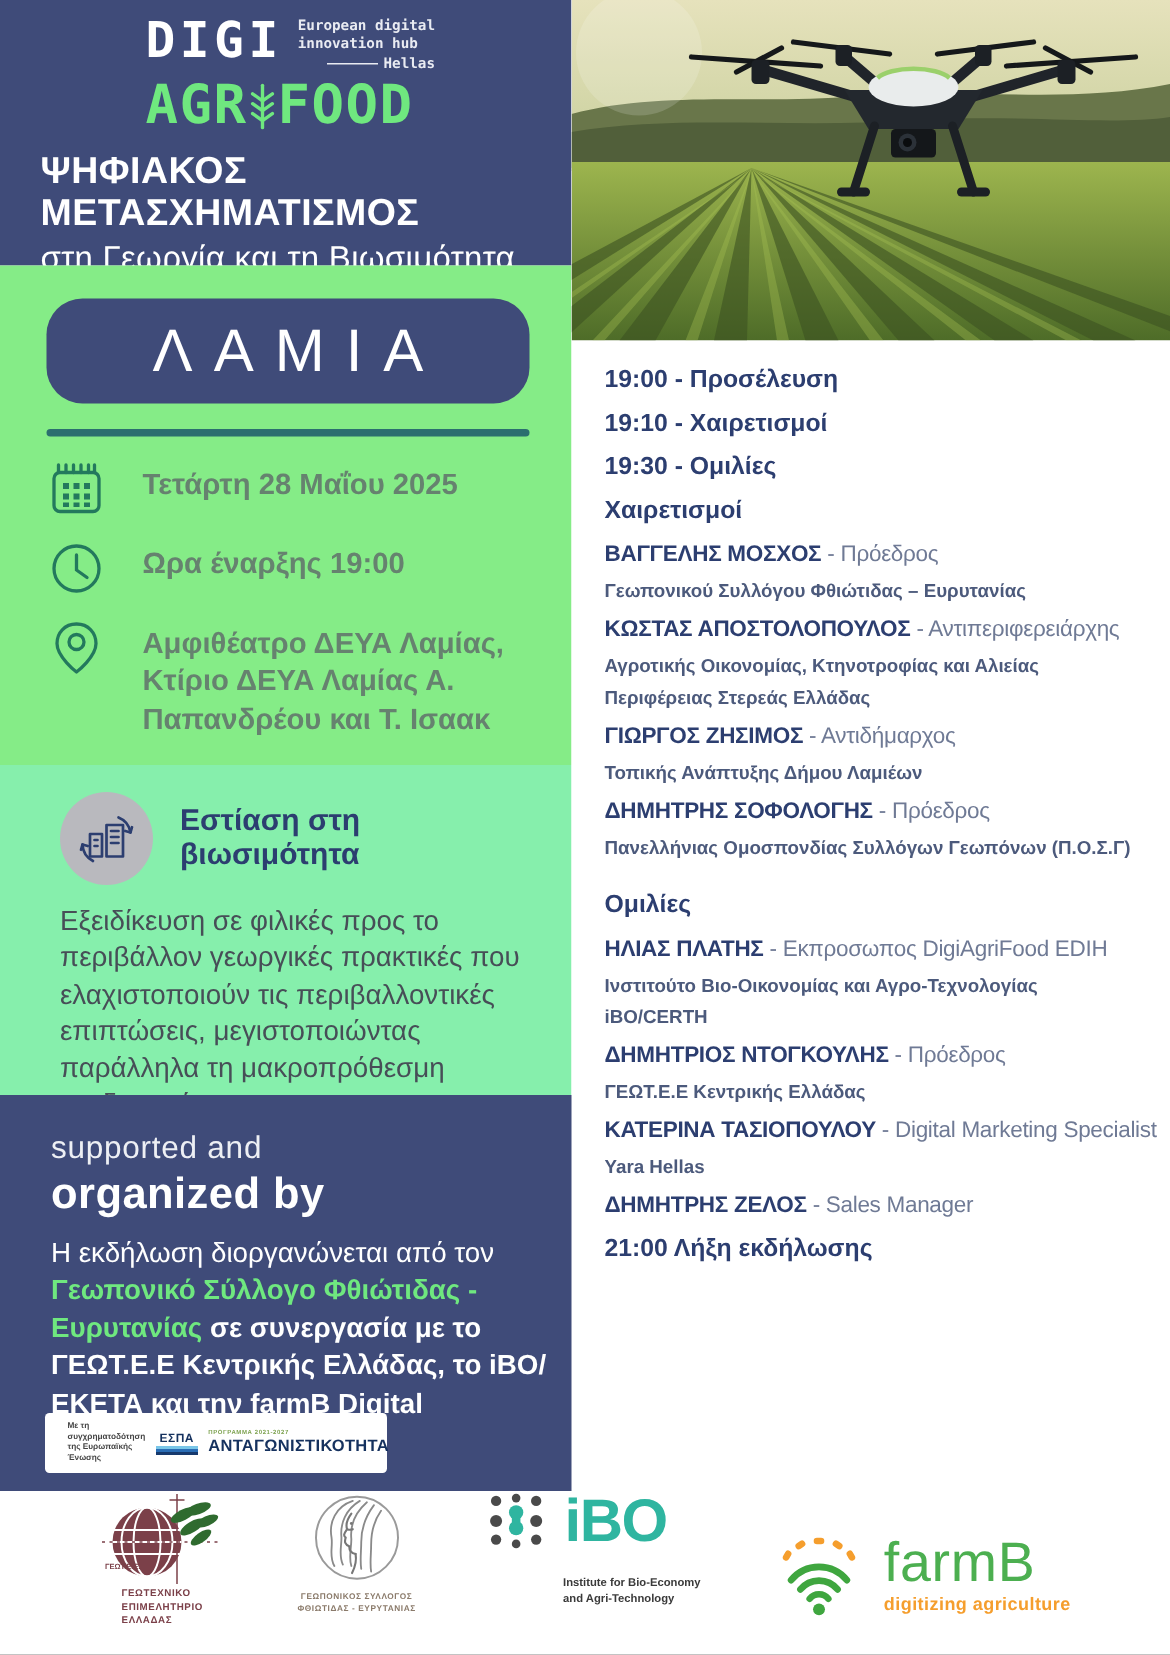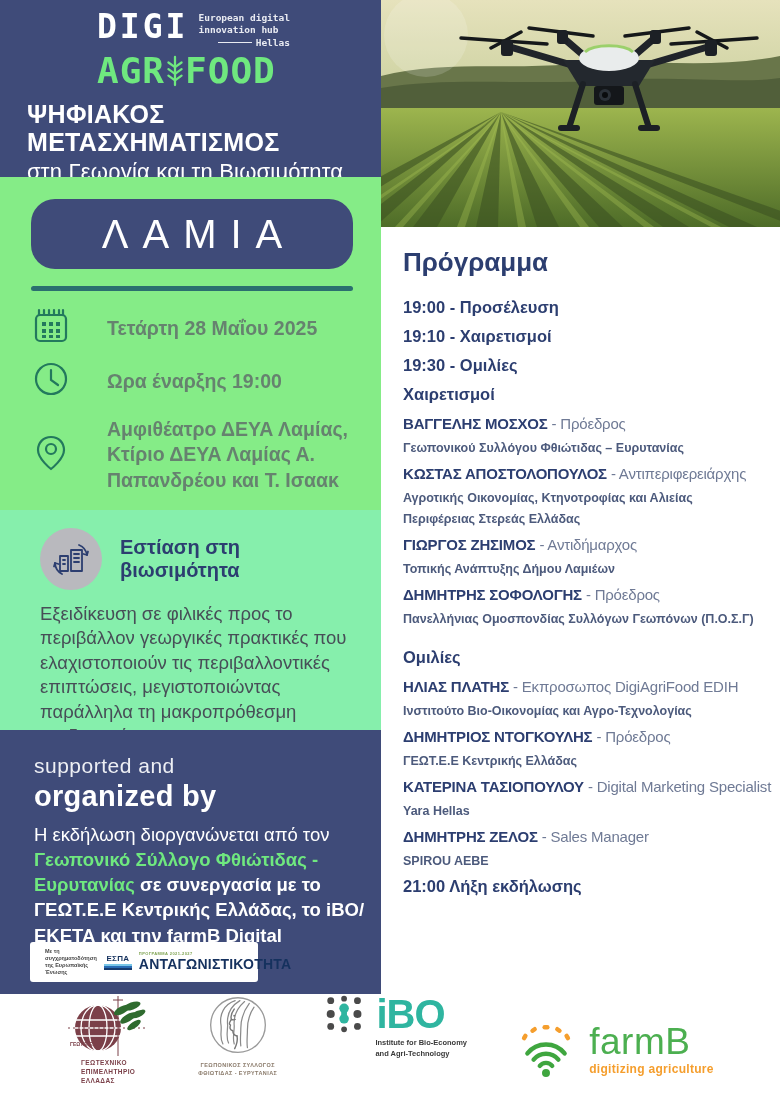--- a/index.html
+++ b/index.html
@@ -22,21 +22,21 @@
             font-weight:700;font-size:36px;color:#6FE87F;letter-spacing:1px;line-height:1;}
   .titles{margin-top:11px;}
   .title-line{font-weight:700;font-size:25px;color:#fff;line-height:1.12;letter-spacing:.3px;}
   .subtitle-line{font-weight:400;font-size:22px;color:#fff;margin-top:3px;letter-spacing:.2px;}
 
   
   .green-panel{height:333px;background:#85EC87;box-sizing:border-box;padding:22px 28px 0 31px;}
   .city-box{height:70px;border-radius:24px;background:#3F4B79;display:flex;align-items:center;justify-content:center;}
   .city{font-size:40px;color:#fff;font-weight:400;letter-spacing:14px;padding-left:14px;}
   .divider{height:5px;background:#2B6F6F;border-radius:3px;margin:17px 0 15px;}
-  .info-row{display:flex;gap:36px;align-items:center;margin-bottom:13px;}
+  .info-row{display:flex;gap:24px;align-items:flex-start;margin-bottom:13px;}
   .info-icon{flex:0 0 40px;}
   .info-text{font-weight:700;font-size:19.5px;color:#66826F;line-height:1.3;padding-top:5px;}
 
   
   .focus-panel{height:220px;background:#86efac;box-sizing:border-box;padding:18px 18px 0 40px;}
   .focus-head{display:flex;align-items:center;gap:18px;}
   .focus-circle{width:62px;height:62px;border-radius:50%;background:#B9B9BE;display:flex;align-items:center;justify-content:center;flex:0 0 62px;}
   .focus-title{font-size:20px;font-weight:700;color:#2C3E70;margin:0;}
   .focus-body{margin:12px 0 0;font-size:18.5px;color:#474E57;line-height:1.32;}
 
@@ -49,41 +49,41 @@
   .org-highlight{color:#6FE87F;}
   .eu-banner{position:absolute;left:30px;bottom:12px;width:228px;height:40px;background:#fff;border-radius:3px;
              display:flex;align-items:center;gap:7px;padding:0 8px;box-sizing:border-box;}
   .eu-funding{font-size:5.5px;color:#444;line-height:1.25;font-weight:600;}
   .espa-block{display:flex;flex-direction:column;align-items:center;gap:1px;}
   .espa-word{font-size:8px;font-weight:800;color:#15315E;letter-spacing:.3px;}
   .espa-stripes{width:28px;height:7px;display:flex;flex-direction:column;}
   .espa-stripes span{display:block;height:2.4px;}
   .comp-block{display:flex;flex-direction:column;align-items:flex-start;line-height:1.15;}
   .comp-top{font-size:4px;color:#7da24f;font-weight:700;letter-spacing:.4px;}
-  .comp-main{font-size:14px;font-weight:800;color:#15315E;letter-spacing:.2px;}
+  .comp-main{font-size:11px;font-weight:800;color:#15315E;letter-spacing:.2px;}
 
   
   .hero{width:399px;height:227px;display:block;}
   .program{box-sizing:border-box;padding:12px 8px 0 22px;}
   .p-heading{font-size:26px;font-weight:700;color:#2C3E70;margin:8px 0 15px;}
   .p-slot,.p-header{font-size:16.5px;font-weight:700;color:#2C3E70;line-height:29px;}
   .p-header.spaced{margin-top:13px;}
   .p-speaker{font-size:15px;line-height:29px;letter-spacing:-.2px;}
   .p-name{font-weight:700;color:#2C3E70;}
   .p-role{color:#6F7A95;margin-left:4px;}
   .p-sub{font-size:12.5px;font-weight:700;color:#4C5A7C;line-height:21px;}
 
   
   .flogo{display:flex;flex-direction:column;align-items:center;}
   .geotee-caption{font-size:6.5px;color:#7B4049;font-weight:700;line-height:1.35;text-align:left;margin-top:1px;letter-spacing:.4px;}
   .gsf-caption{font-size:5.5px;color:#8a7a6a;font-weight:700;line-height:1.4;text-align:center;margin-top:2px;letter-spacing:.4px;}
   .ibo{flex-direction:column;align-items:flex-start;}
   .ibo-top{display:flex;align-items:center;gap:9px;}
   .ibo-word{font-size:40px;font-weight:700;color:#2FB5A0;line-height:1;letter-spacing:-1px;}
-  .ibo-caption{font-size:7.5px;font-weight:700;color:#3a3a3a;line-height:1.4;margin:4px 0 0 50px;}
+  .ibo-caption{font-size:7.5px;font-weight:700;color:#3a3a3a;line-height:1.4;margin:16px 0 0 50px;}
   .farmb{flex-direction:row;align-items:center;gap:12px;}
   .farmb-text{display:flex;flex-direction:column;line-height:1;}
   .farmb-word{font-size:37px;font-weight:500;color:#4CAF50;letter-spacing:.5px;}
   .farmb-sub{font-size:12px;font-weight:600;color:#F59E2D;margin-top:3px;letter-spacing:.3px;}
 </style>
 </head>
 <body>
 
 <div class="poster">
 
@@ -310,21 +310,20 @@
           <line x1="-48" y1="56" x2="-32" y2="56"></line>
             <line x1="32" y1="56" x2="48" y2="56"></line>
         </g>
         <rect x="-15" y="14" width="30" height="19" rx="3" fill="#14171A"></rect>
         <circle cx="-4" cy="23" r="6" fill="#2B3138"></circle>
           <circle cx="-4" cy="23" r="3" fill="#0A0C0E"></circle>
       </g>
     </svg>
 
     <section class="program">
-      <h2 class="p-heading">Πρόγραμμα</h2>
 
       <div class="p-slot">19:00 - Προσέλευση</div>
       <div class="p-slot">19:10 - Χαιρετισμοί</div>
       <div class="p-slot">19:30 - Ομιλίες</div>
 
       <div class="p-header">Χαιρετισμοί</div>
 
       <div class="p-speaker"><span class="p-name">ΒΑΓΓΕΛΗΣ ΜΟΣΧΟΣ</span><span class="p-role">- Πρόεδρος</span></div>
       <div class="p-sub">Γεωπονικού Συλλόγου Φθιώτιδας – Ευρυτανίας</div>
 
@@ -335,29 +334,29 @@
       <div class="p-speaker"><span class="p-name">ΓΙΩΡΓΟΣ ΖΗΣΙΜΟΣ</span><span class="p-role">- Αντιδήμαρχος</span></div>
       <div class="p-sub">Τοπικής Ανάπτυξης Δήμου Λαμιέων</div>
 
       <div class="p-speaker"><span class="p-name">ΔΗΜΗΤΡΗΣ ΣΟΦΟΛΟΓΗΣ</span><span class="p-role">- Πρόεδρος</span></div>
       <div class="p-sub">Πανελλήνιας Ομοσπονδίας Συλλόγων Γεωπόνων (Π.Ο.Σ.Γ)</div>
 
       <div class="p-header spaced">Ομιλίες</div>
 
       <div class="p-speaker"><span class="p-name">ΗΛΙΑΣ ΠΛΑΤΗΣ</span><span class="p-role">- Εκπροσωπος DigiAgriFood EDIH</span></div>
       <div class="p-sub">Ινστιτούτο Βιο-Οικονομίας και Αγρο-Τεχνολογίας</div>
+      <div class="p-sub">iBO/CERTH</div>
 
       <div class="p-speaker"><span class="p-name">ΔΗΜΗΤΡΙΟΣ ΝΤΟΓΚΟΥΛΗΣ</span><span class="p-role">- Πρόεδρος</span></div>
       <div class="p-sub">ΓΕΩΤ.Ε.Ε Κεντρικής Ελλάδας</div>
 
       <div class="p-speaker"><span class="p-name">ΚΑΤΕΡΙΝΑ ΤΑΣΙΟΠΟΥΛΟΥ</span><span class="p-role">- Digital Marketing Specialist</span></div>
       <div class="p-sub">Yara Hellas</div>
 
       <div class="p-speaker"><span class="p-name">ΔΗΜΗΤΡΗΣ ΖΕΛΟΣ</span><span class="p-role">- Sales Manager</span></div>
-      <div class="p-sub">SPIROU AEBE</div>
 
       <div class="p-slot">21:00 Λήξη εκδήλωσης</div>
     </section>
   </div>
 
   <footer class="logo-strip">
 
     <div class="flogo">
       <svg width="84" height="64" viewBox="0 0 84 64">
         <circle cx="32" cy="34" r="23" fill="#7B4049"></circle>

